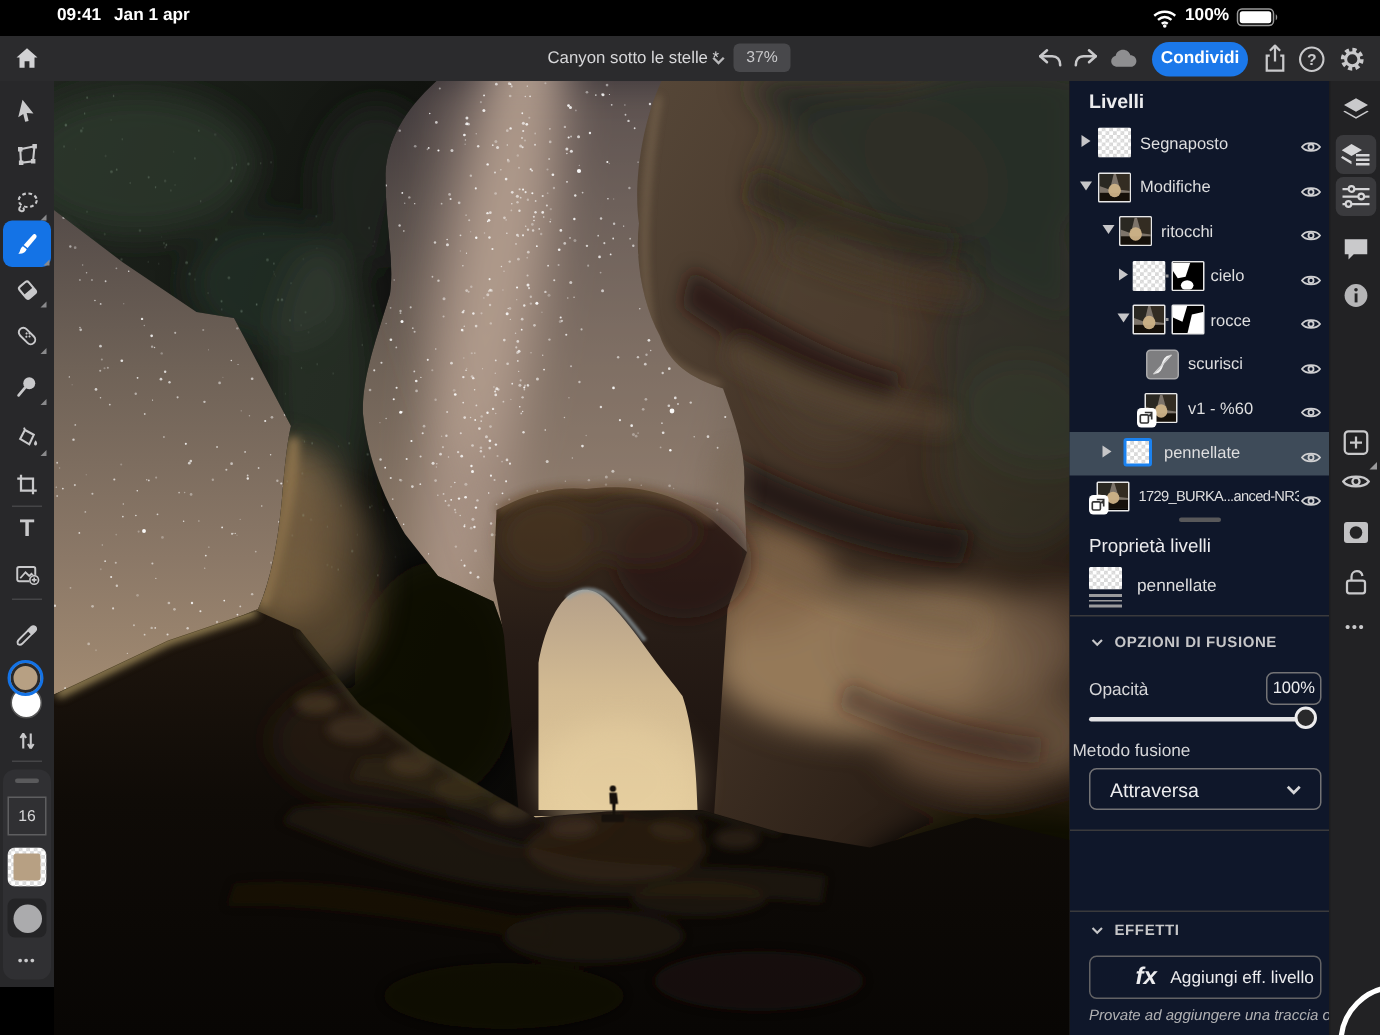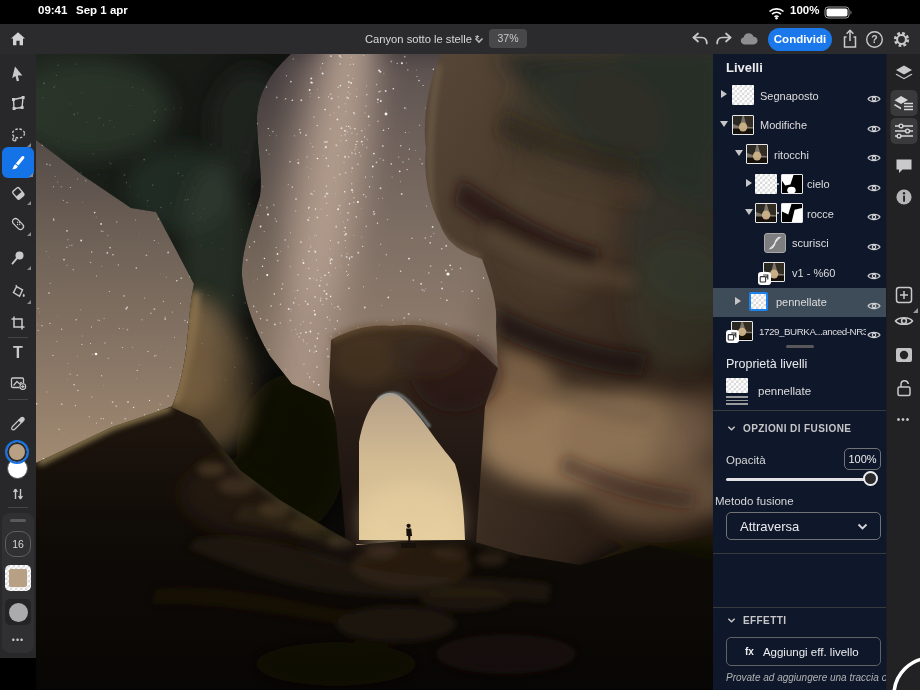--- a/index.html
+++ b/index.html
@@ -11,21 +11,21 @@
 #toolrail { position:absolute; top:54px; left:0; width:36px; height:604px; background:#28282a; }
 #railblack { position:absolute; top:658px; left:0; width:36px; height:32px; background:#000; }
 .tool { position:absolute; left:50%; transform:translateX(-50%); width:28px; height:26px; display:flex; align-items:center; justify-content:center; }
 .tool.selt { background:#1473e6; border-radius:6px; width:32px; height:31px; }
 .sub { position:absolute; right:1px; bottom:1px; width:0; height:0; border-left:4px solid transparent; border-bottom:4px solid #8a8a8c; }
 .tsep { position:absolute; left:8px; width:20px; height:1px; background:#454547; }
 .ctan { position:absolute; left:5px; top:386px; width:24px; height:24px; border-radius:50%; background:#b7a083; border:2px solid #1473e6; box-shadow:0 0 0 2px #28282a inset; }
 .cwhite { position:absolute; left:7px; top:404px; width:21px; height:21px; border-radius:50%; background:#fff; border:1.5px solid #555; }
 .bpanel { position:absolute; left:2px; top:459px; width:32px; height:140px; background:#303033; border-radius:8px; }
 .bbar { position:absolute; left:8px; top:6px; width:16px; height:3px; border-radius:2px; background:#5a5a5c; }
-.b16 { position:absolute; left:3px; top:18px; width:26px; height:26px; border:1px solid #5e5e60; border-radius:10px; color:#d6d6d8; font-size:10.5px; display:flex; align-items:center; justify-content:center; }
+.b16 { position:absolute; left:3px; top:18px; width:26px; height:26px; border:1px solid #5e5e60; border-radius:0; color:#d6d6d8; font-size:10.5px; display:flex; align-items:center; justify-content:center; }
 .bswatch { position:absolute; left:3px; top:52px; width:26px; height:26px; border-radius:5px; background-color:#fff;background-image:linear-gradient(45deg,#d8d8d8 25%,transparent 25%,transparent 75%,#d8d8d8 75%),linear-gradient(45deg,#d8d8d8 25%,transparent 25%,transparent 75%,#d8d8d8 75%);background-position:0 0,2.5px 2.5px;background-size:5px 5px; display:flex; align-items:center; justify-content:center; }
 .bswatch div { width:18px; height:18px; background:#b7a083; border-radius:2px; }
 .bcircle { position:absolute; left:3px; top:86px; width:26px; height:26px; border-radius:5px; background:#242426; display:flex; align-items:center; justify-content:center; }
 .bcircle div { width:19px; height:19px; border-radius:50%; background:#ababad; }
 .bdots { position:absolute; left:0; top:122px; width:32px; text-align:center; color:#c9c9cb; font-size:9px; letter-spacing:1px; }
 #canvas { position:absolute; top:54px; left:36px; width:677px; height:636px; background:#0a0806; }
 #panel { position:absolute; top:54px; left:713px; width:173px; height:636px; background:#0f172a; }
 #strip { position:absolute; top:54px; left:886px; width:34px; height:636px; background:#222224; border-left:1px solid #1c1c1e; }
 .sic { position:absolute; left:50%; transform:translate(-50%,-50%); display:flex; align-items:center; justify-content:center; }
 .tile { position:absolute; left:50%; top:50%; transform:translate(-50%,-50%); width:27px; height:26px; background:#3a3a3d; border-radius:5px; z-index:-1; }
@@ -42,21 +42,21 @@
 .hdr { position:absolute; left:30px; font-size:10px; letter-spacing:.4px; color:#c6c6c8; font-weight:bold; }
 .chev { position:absolute; left:14px; width:9px; height:9px; }
 .pdiv { position:absolute; left:0; width:173px; height:1px; background:#3a3a3c; }
 .inbox { position:absolute; border:1.5px solid #737375; border-radius:5px; color:#ececee; }
 .btn { position:absolute; left:13px; width:155px; height:29px; border:1.5px solid #626264; border-radius:5px; color:#ececee; font-size:11.5px; display:flex; align-items:center; }
 </style></head>
 <body>
 <div id="app">
 <div id="status">
   <span class="t">09:41</span>
-      <span class="d">Sep 1 apr</span>
+      <span class="d">Jan 1 apr</span>
   <span style="position:absolute;left:768px;top:6px"><svg width="17" height="13" viewBox="0 0 17 13" style="">
           <path d="M1.5,4.5 C5.5,1 11.5,1 15.5,4.5" stroke="#fff" stroke-width="1.6" fill="none"></path>
           <path d="M4,7.2 C6.8,4.8 10.2,4.8 13,7.2" stroke="#fff" stroke-width="1.6" fill="none"></path>
           <path d="M6.5,9.8 C8,8.6 9,8.6 10.5,9.8" stroke="#fff" stroke-width="1.6" fill="none"></path>
           <circle cx="8.5" cy="11.3" r="1.2" fill="#fff"></circle>
         </svg></span>
   <span class="pc">100%</span>
   <span style="position:absolute;left:824px;top:5px"><svg width="30" height="13" viewBox="0 0 30 13" style="">
           <rect x="1" y="1" width="24" height="11" rx="3" fill="none" stroke="#9a9a9a" stroke-width="1"></rect>
           <rect x="2.5" y="2.5" width="21" height="8" rx="1.8" fill="#fff"></rect>
@@ -1642,21 +1642,21 @@
           <path d="M1.5,1.5 L5.5,5.5 L9.5,1.5" stroke="#d6d6d8" stroke-width="1.8" fill="none"></path>
         </svg>
   </div>
   <div class="pdiv" style="top:499px"></div>
   <div class="pdiv" style="top:553px"></div>
   <svg class="chev" style="top:562px" viewBox="0 0 10 7" width="10" height="7">
         <path d="M1.5,1.5 L5,5 L8.5,1.5" stroke="#c6c6c8" stroke-width="1.6" fill="none"></path>
       </svg>
   <div class="hdr" style="top:561px">EFFETTI</div>
   <div class="btn" style="top:583px">
-        <span style="margin-left:18px;font-weight:bold;font-size:10px">fx</span>
+        <span style="margin-left:30px;font-style:italic;font-weight:bold;font-size:16px">fx</span>
         <span style="margin-left:9px">Aggiungi eff. livello</span>
       </div>
   <div style="position:absolute;left:13px;top:618px;color:#b2b2b4;font-size:10px;font-style:italic;white-space:nowrap">Provate ad aggiungere una traccia o</div>
 </div>
 <div id="strip">
       <div class="sic" style="top:19px">
         <svg width="22" height="20" viewBox="0 0 22 20" style="">
           <path d="M11,2.5 L19,7 L11,11.5 L3,7 Z" fill="#c9c9cb"></path>
           <path d="M3.6,10.8 L11,15 L18.4,10.8 L19.5,11.4 L11,16.2 L2.5,11.4 Z" fill="#c9c9cb"></path>
         </svg>

